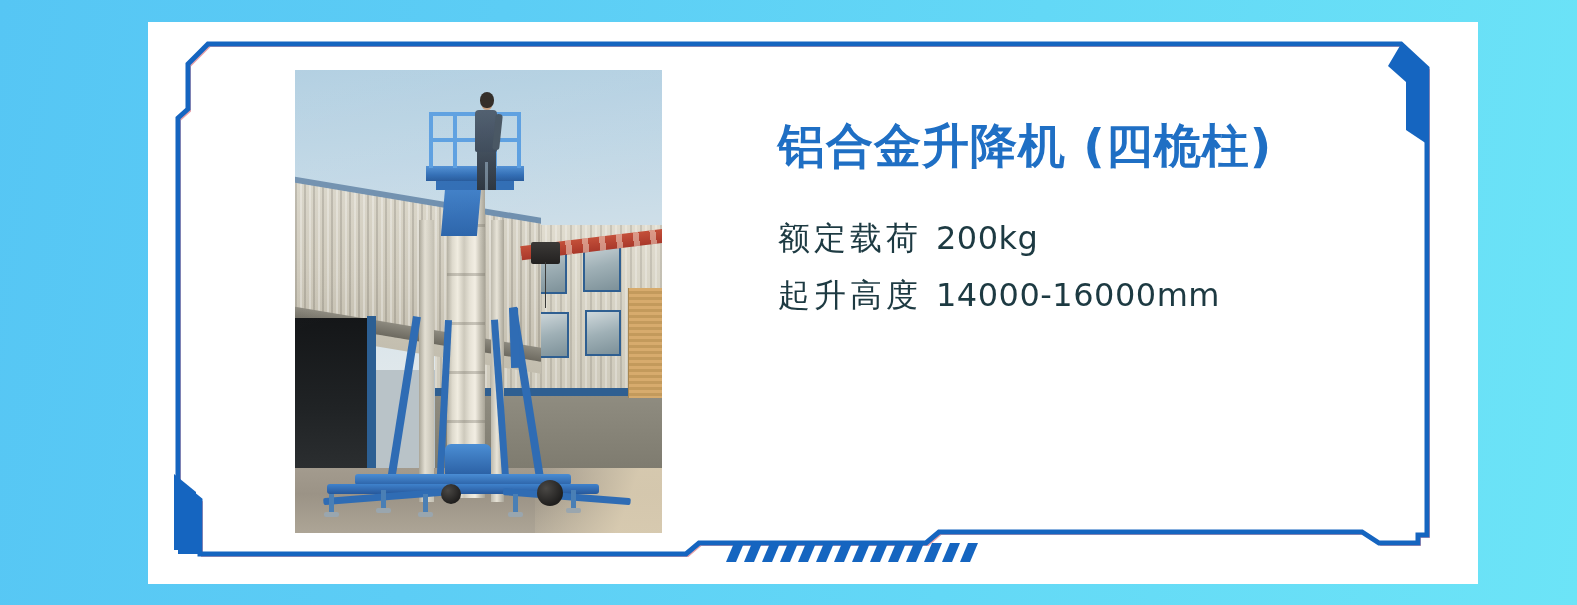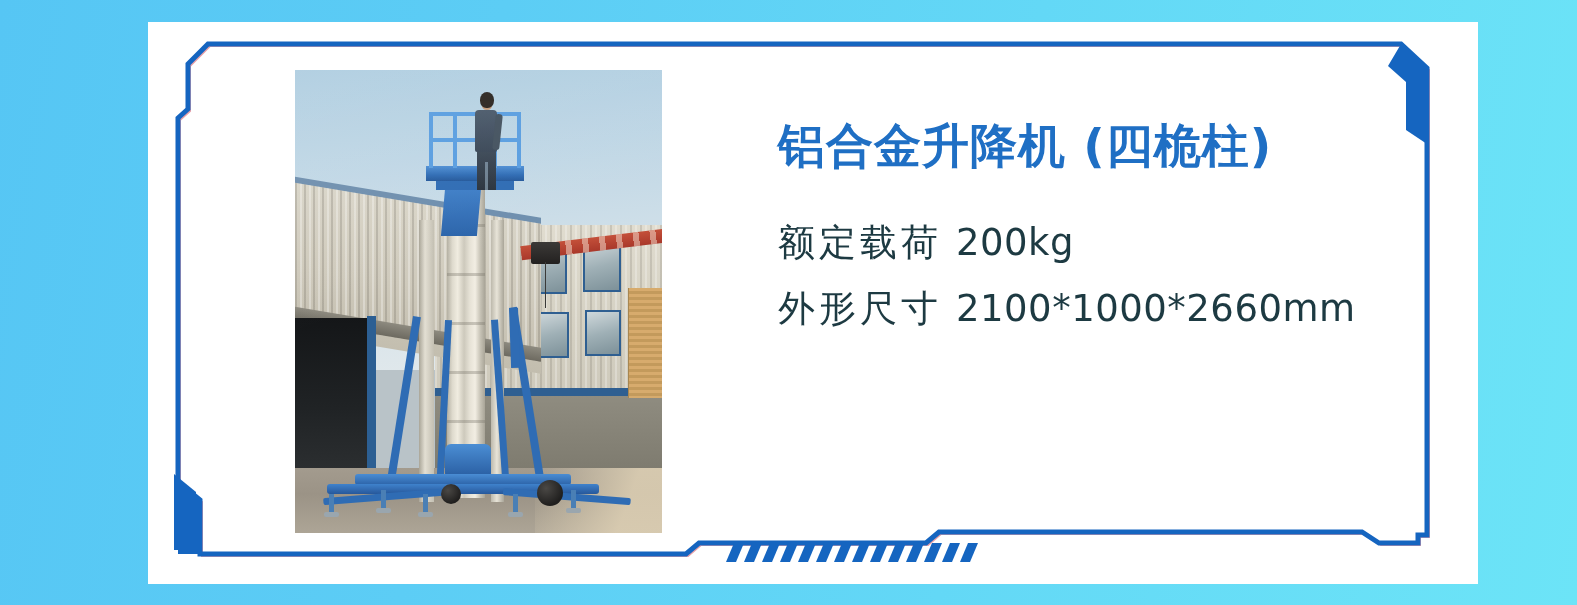--- a/index.html
+++ b/index.html
@@ -266,21 +266,21 @@
     font-size:47px;
     font-weight:bold;
     color:#1f6fc4;
     letter-spacing:1px;
     line-height:1.2;
     white-space:nowrap;
     font-family:"DejaVu Sans","Liberation Sans",sans-serif;
   }
   .spec-list { margin-top:36px; }
   .spec-row {
-    font-size:37px;
+    font-size:32px;
     color:#1d3a42;
     line-height:1.77;
     white-space:nowrap;
     font-family:"DejaVu Sans","Liberation Sans",sans-serif;
     letter-spacing:1.5px;
   }
   .spec-label { letter-spacing:4px; }
   .spec-value { margin-left:14px; letter-spacing:0.5px; }
 </style>
 </head>
@@ -412,19 +412,19 @@
     </div>
 
     <div class="text-col">
       <div class="title">铝合金升降机 (四桅柱)</div>
 
       <div class="spec-list">
         <div class="spec-row">
           <span class="spec-label">额定载荷</span><span class="spec-value">200kg</span>
         </div>
         <div class="spec-row">
-          <span class="spec-label">外形尺寸</span><span class="spec-value">2100*1000*2660mm</span>
+          <span class="spec-label">起升高度</span><span class="spec-value">14000-16000mm</span>
         </div>
       </div>
     </div>
 
   </div>
 </div>
 
 </body></html>

